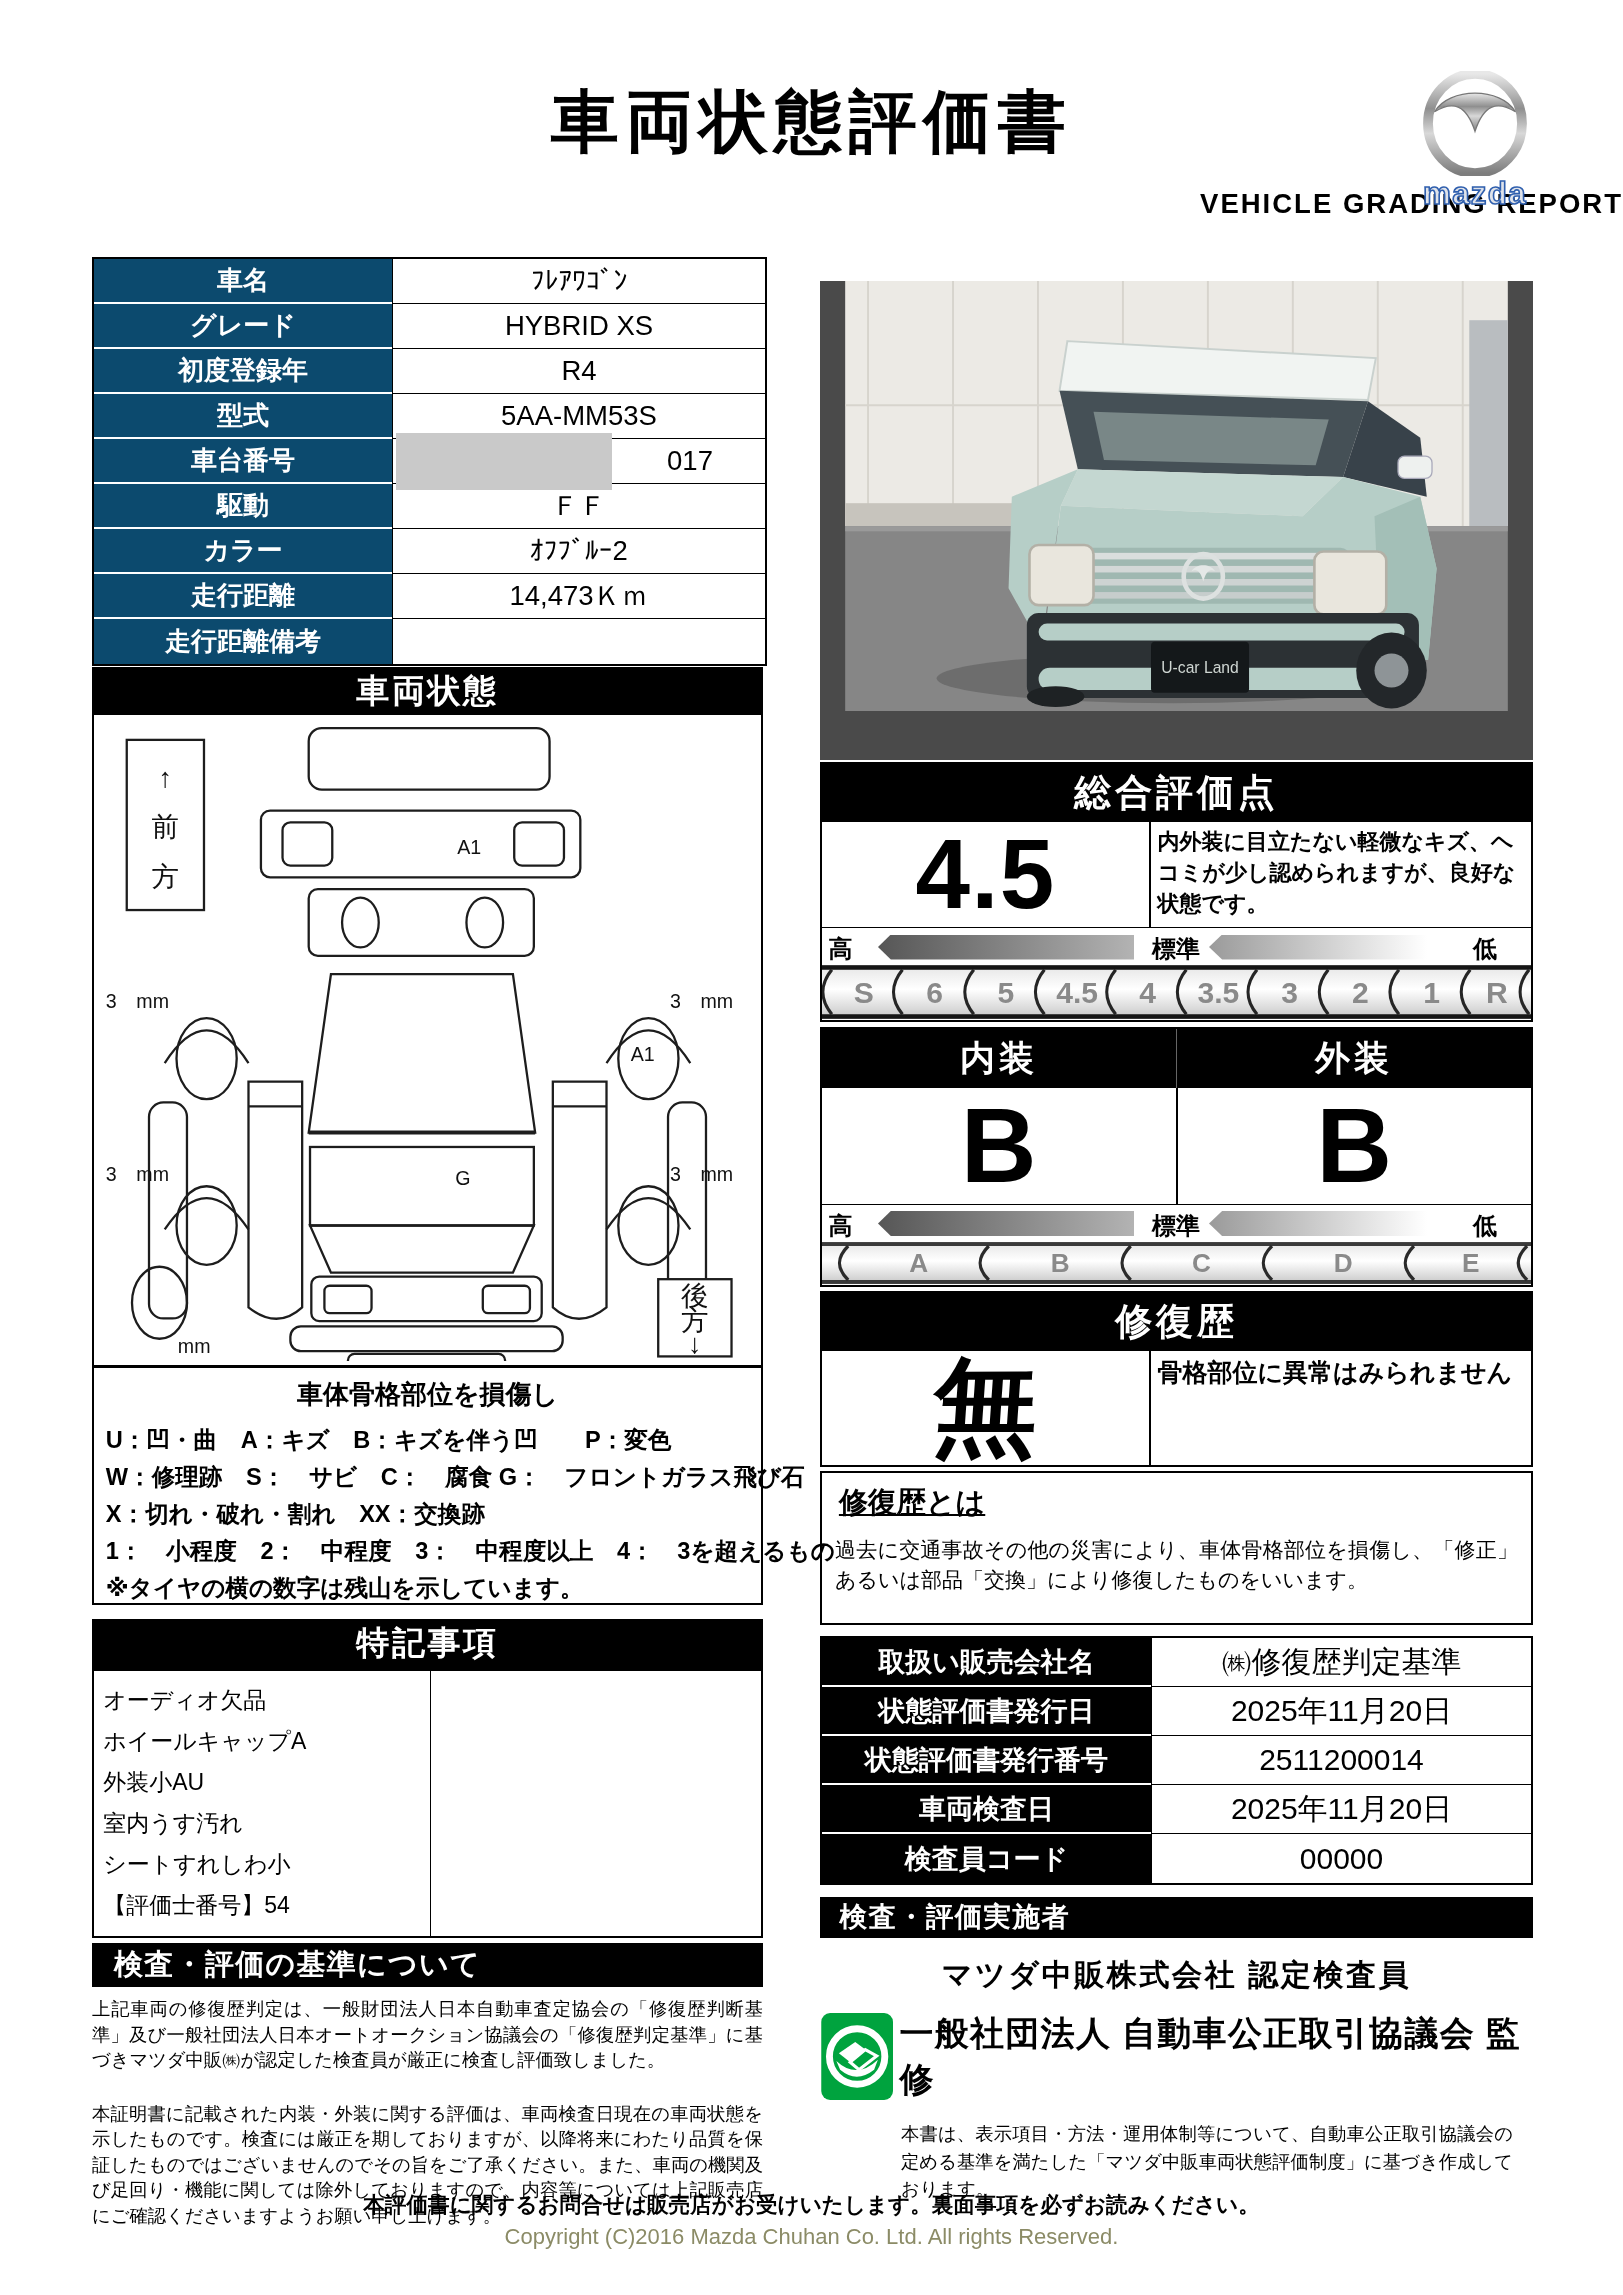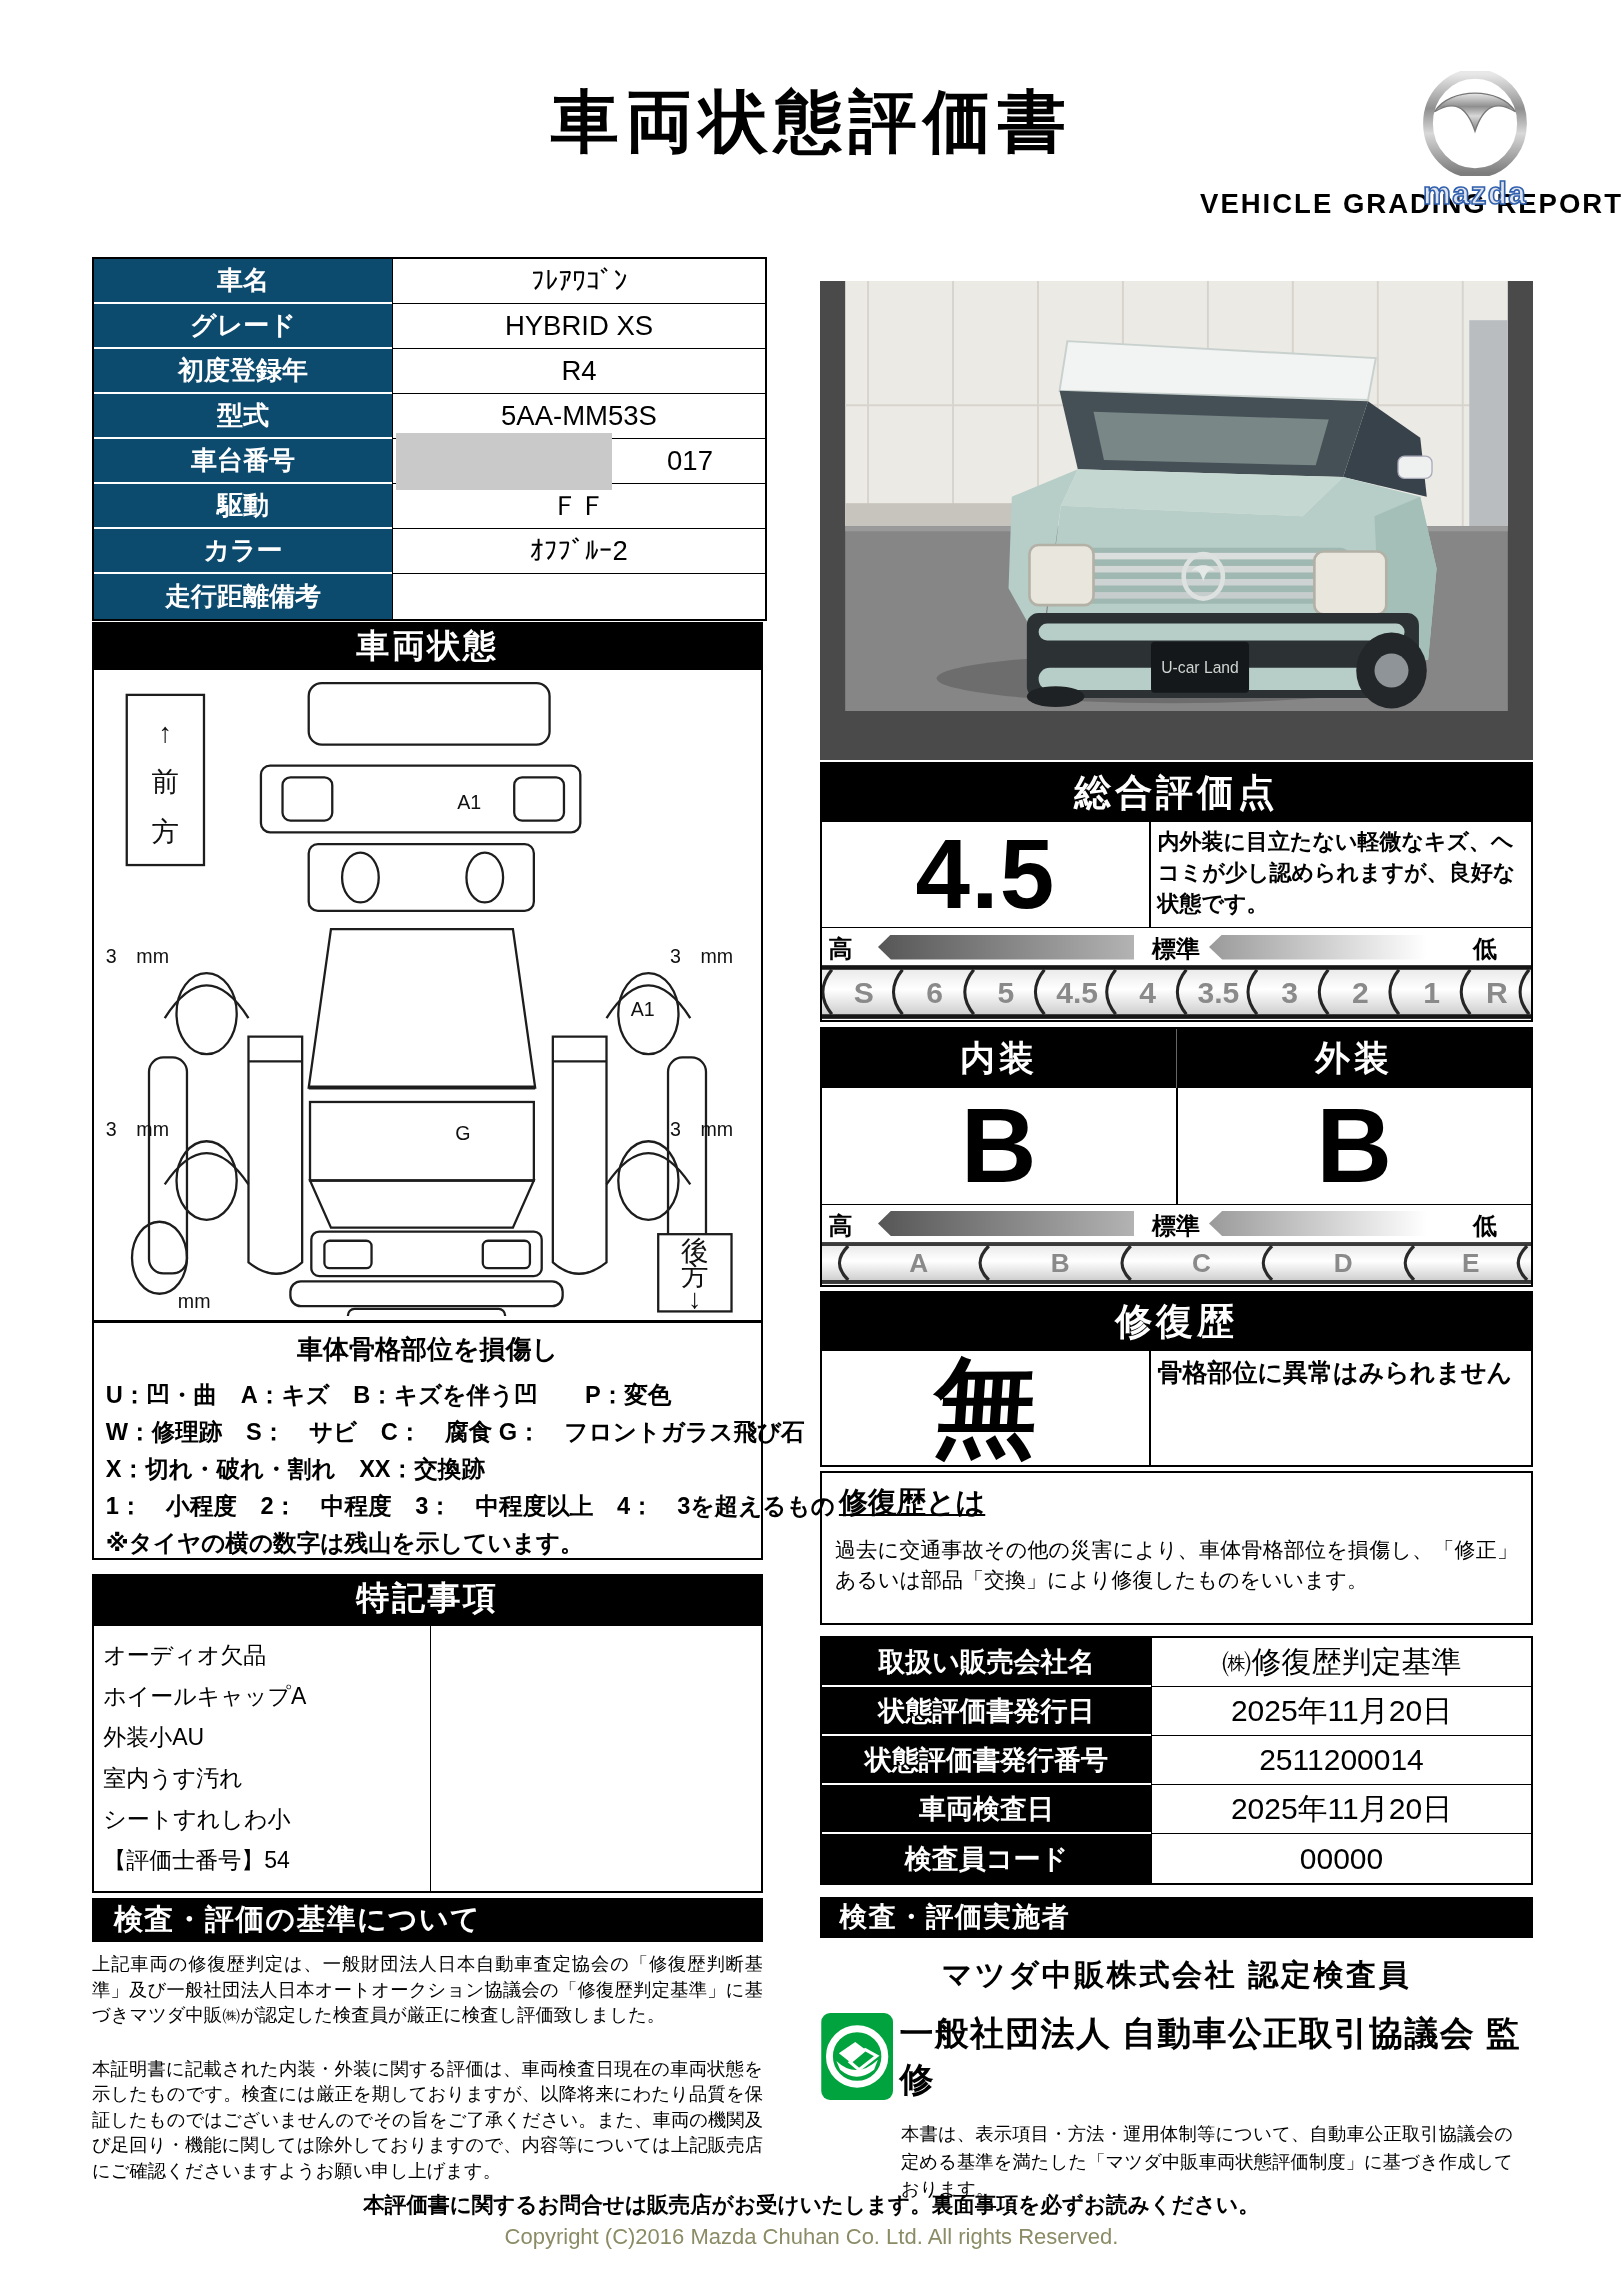--- a/index.html
+++ b/index.html
@@ -175,20 +175,26 @@
       <div class="info-row">
         <div class="info-lbl">駆動</div>
         <div class="info-val">
             <span>ＦＦ</span>
           </div>
       </div>
       <div class="info-row">
         <div class="info-lbl">カラー</div>
         <div class="info-val">
             <span>ｵﾌﾌﾞﾙｰ2</span>
+          </div>
+      </div>
+      <div class="info-row">
+        <div class="info-lbl">走行距離</div>
+        <div class="info-val">
+            <span>14,473Ｋｍ</span>
           </div>
       </div>
       <div class="info-row">
         <div class="info-lbl">走行距離備考</div>
         <div class="info-val">
             <span></span>
           </div>
       </div>
     </div>
 

